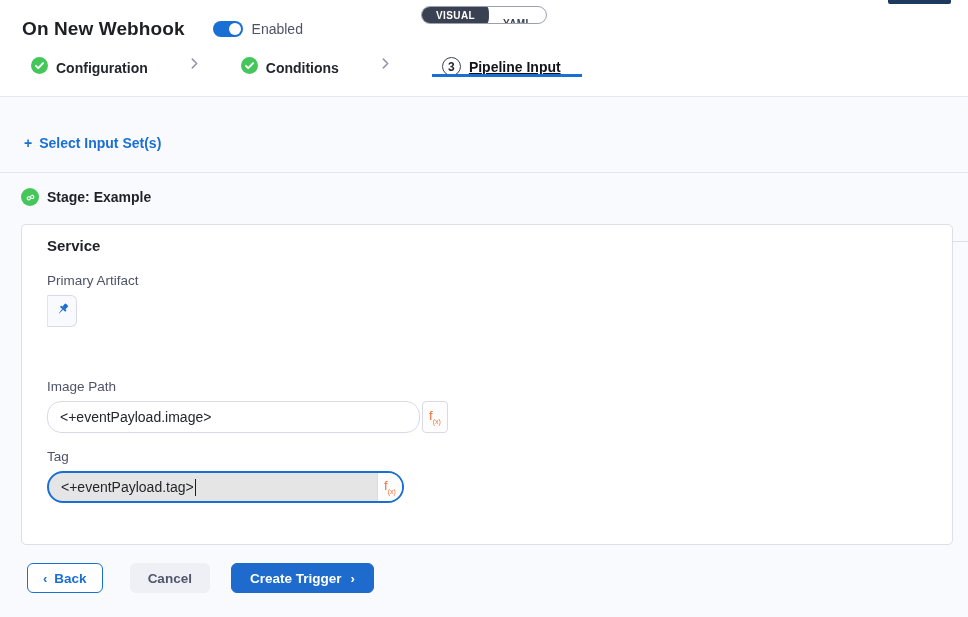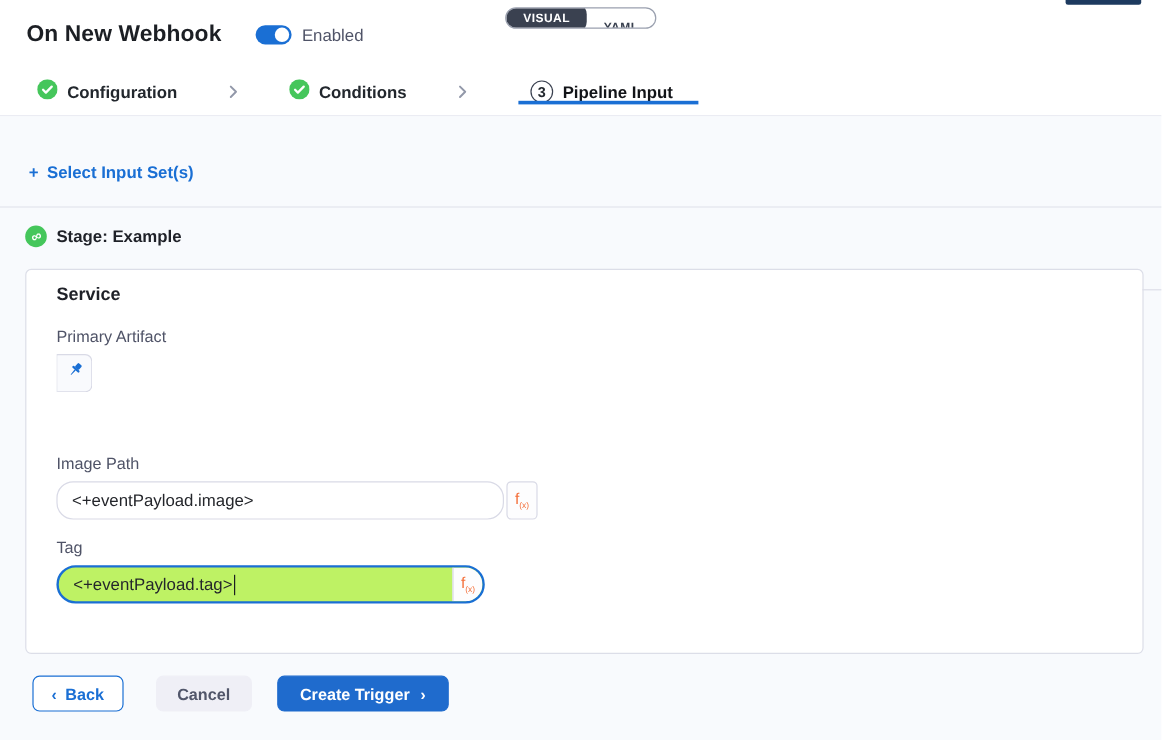--- a/index.html
+++ b/index.html
@@ -17,25 +17,25 @@
   .toggle .knob { position:absolute; top:2px; right:2px; width:12px; height:12px; border-radius:50%; background:#fff; }
   .toggle-label { margin-left:9px; font-size:14px; color:#4f5367; }
   .mode-pill { position:absolute; left:50%; transform:translateX(-50%); top:6px; height:18px;
     display:flex; align-items:center; background:#fff; border:1px solid #9aa0af; border-radius:10px; overflow:hidden; }
   .mode-seg { font-size:10px; font-weight:700; letter-spacing:.4px; padding:0 14px; height:26px; display:flex; align-items:center; cursor:pointer; }
   .mode-seg.active { background:#3a4150; color:#fff; border-radius:10px; }
   .mode-seg.inactive { color:#3a4150;margin-top:16px; }
   .partial-top-button { position:absolute; top:0; right:17px; width:63px; height:4px; background:#1d3a5f; border-radius:0 0 2px 2px; }
 
   
-  .tabbar { height:40px; background:#fff; border-bottom:1px solid #e6e8f0; display:flex; align-items:center; padding-left:31px; }
+  .tabbar { height:40px; background:#fff; border-bottom:1px solid #e6e8f0; display:flex; align-items:flex-start; padding-left:31px; }
   .tab { display:flex; align-items:center; gap:8px; position:relative; cursor:pointer; }
   .tab-label { font-size:14px; font-weight:600; color:#22272d; }
   .tab.active { padding:0 21px 0 10px; }
-  .tab.active .tab-label { font-weight:700; color:#121418; }
+  .tab.active .tab-label { font-weight:700; color:#121418;text-decoration:underline; }
   .tab.active::after { content:""; position:absolute; left:0; right:0; bottom:-1px; height:3px; background:#1a6fd4; }
   .step-sep { display:flex; align-items:center; margin:0 40px; }
   .step-num { width:19px; height:19px; border-radius:50%; border:1.6px solid #3a4150; display:flex; align-items:center; justify-content:center;
     font-size:12px; font-weight:700; color:#22272d; }
 
   
   .content { height:520px; background:#f8fafd; position:relative; }
   .link-row { padding:38px 0 0 24px; display:flex; align-items:center; gap:7px; cursor:pointer; }
   .link-plus, .link-text { color:#1a6fd4; font-size:14px; font-weight:700; }
   .divider { margin-top:21px; border:none; border-top:1px solid #e3e5ed; width:100%; }
@@ -59,21 +59,21 @@
   .artifact-input .val { flex:1; }
   .input-icons { display:flex; align-items:center; gap:11px; }
   .pin-btn { width:30px; border:1px solid #d9dae6; border-left:1px solid #e2e4ec; border-radius:0 6px 6px 0; background:#f9fafd;
     display:flex; align-items:center; justify-content:center; cursor:pointer; }
   .image-input { width:373px;border-radius:14px; }
   .fx-btn { width:26px; height:32px; margin-left:2px; border:1px solid #d9dae6; border-radius:4px; background:#fdfdfe;
     display:flex; align-items:center; justify-content:center; cursor:pointer; }
   .fx-glyph { color:#f4703b; font-size:13px; line-height:1; }
   .fx-glyph sub { font-size:7px; }
 
-  .focused-group { margin-top:7px; width:357px; height:32px; border:2px solid #1a6fd4; border-radius:16px; background:#bef264; display:flex; overflow:hidden; }
+  .focused-group { margin-top:7px; width:357px; height:32px; border:2px solid #1a6fd4; border-radius:16px; background:#e5e5e5; display:flex; overflow:hidden; }
   .focused-text { flex:1; display:flex; align-items:center; padding:0 12px; font-size:14px; color:#24262b; }
   .caret { display:inline-block; width:1.5px; height:17px; background:#1c1e21; margin-left:1px; }
   .fx-in-focus { width:25px; border-left:1px solid #d9dae6; background:#fdfdfe; display:flex; align-items:center; justify-content:center; cursor:pointer; }
 
   
   .footer { margin-top:18px; padding-left:27px; display:flex; align-items:center; }
   .btn { height:30px; display:inline-flex; align-items:center; border-radius:6px; font-size:13.5px; font-weight:700; cursor:pointer; }
   .btn-back { padding:0 15px; background:#fff; border:1.5px solid #1a6fd4; color:#1a6fd4; gap:7px; }
   .btn-create { margin-left:21px; padding:0 18px; background:#1f6bcd; border:1px solid #1f6bcd; color:#fff; gap:9px; }
   .btn-cancel { margin-left:27px; padding:0 17px; background:#efeff6; border:1px solid #efeff6; color:#51566a; }

